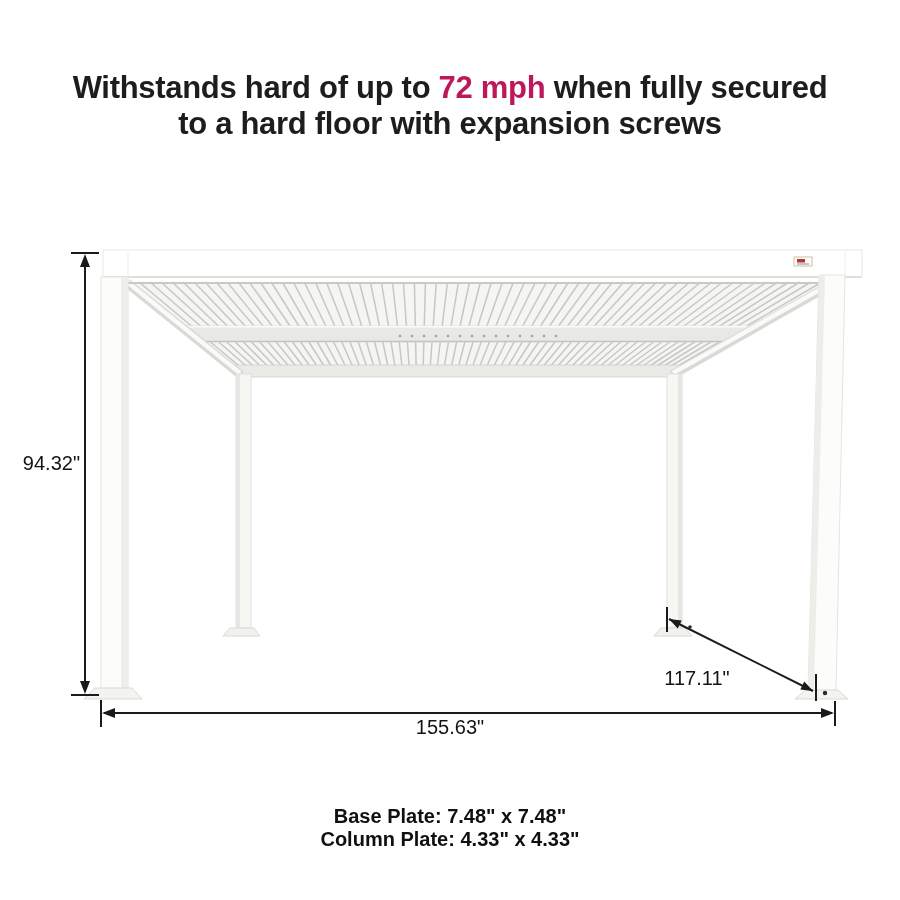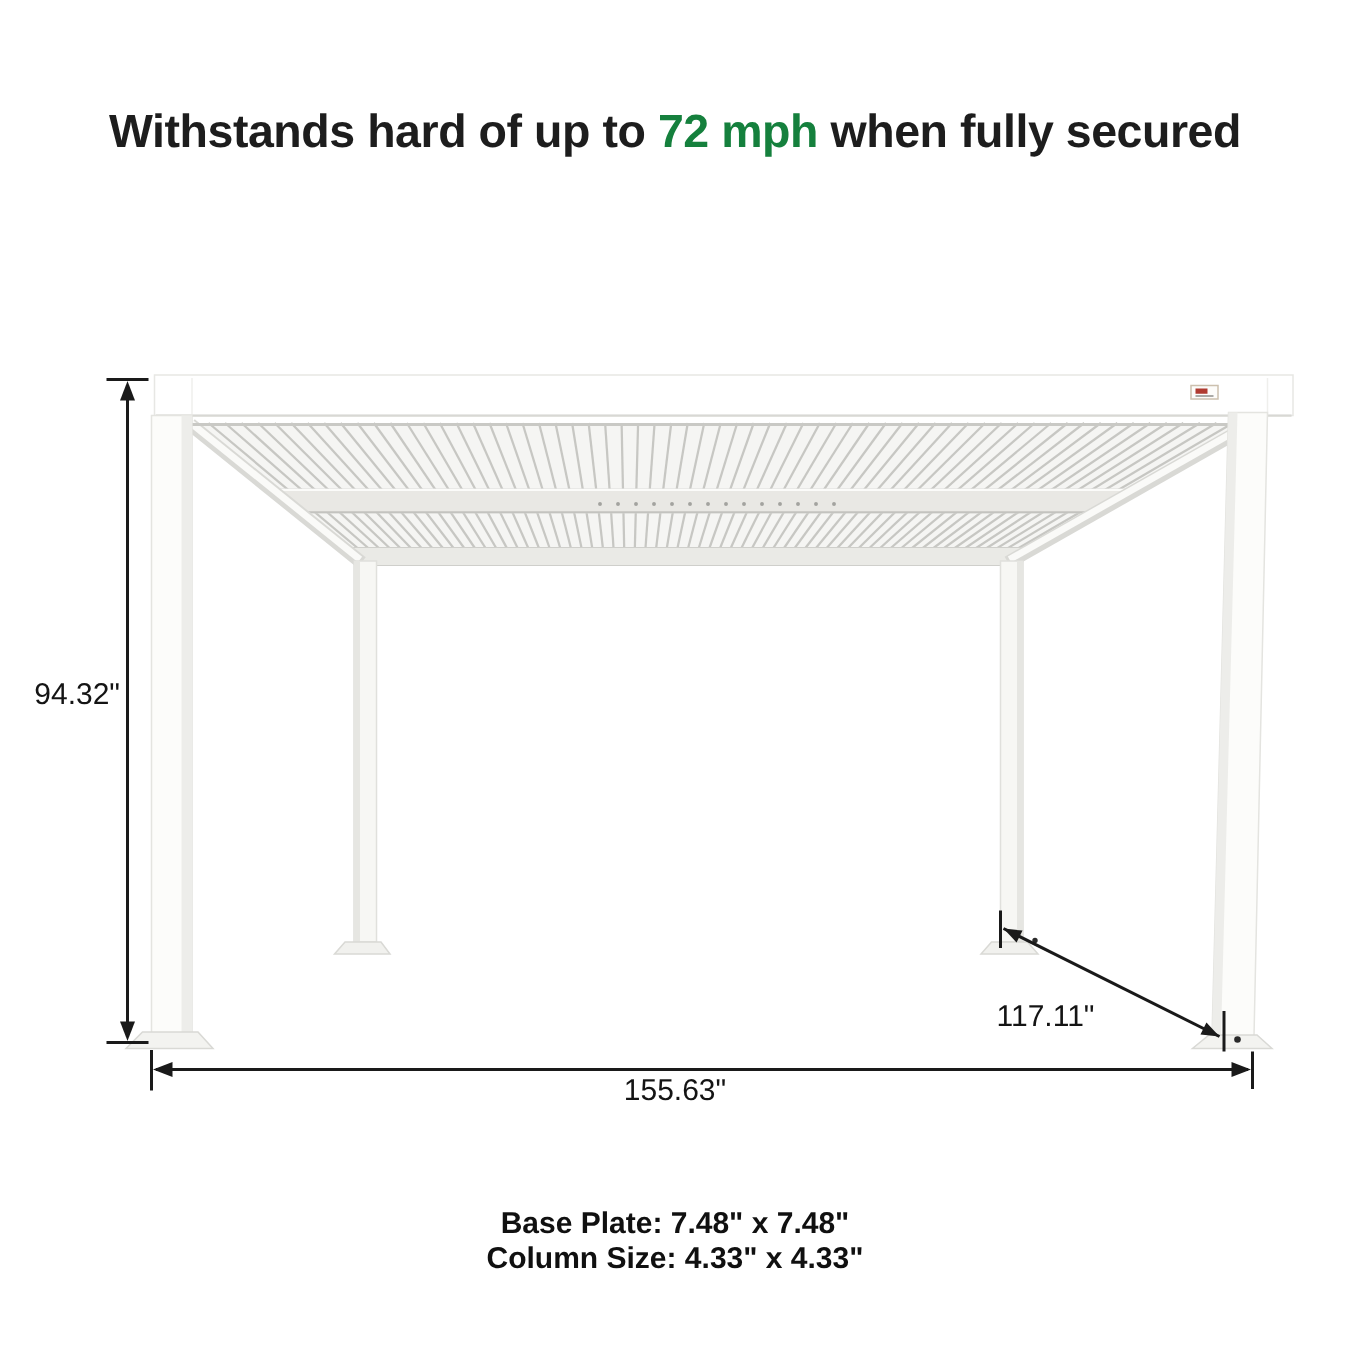--- a/index.html
+++ b/index.html
@@ -5,21 +5,21 @@
   html,body{margin:0;padding:0;background:#ffffff;}
   .canvas{
     position:relative;width:900px;height:900px;background:#ffffff;
     font-family:"Liberation Sans",sans-serif;overflow:hidden;
   }
   .headline{
     position:absolute;top:70px;left:0;width:100%;text-align:center;
     font-weight:700;font-size:31px;line-height:36px;color:#1d1d1d;
     letter-spacing:-0.3px;
   }
-  .headline .red{color:#15803d;text-align:right;}
+  .headline .red{color:#be185d;text-align:right;}
   .diagram-svg{position:absolute;left:0;top:0;width:900px;height:900px;}
   .dim-label{
     position:absolute;font-size:20px;color:#141414;white-space:nowrap;
   }
   .dim-label.height{left:10px;top:452px;width:70px;text-align:right;}
   .dim-label.width{left:390px;top:716px;width:120px;text-align:center;}
   .dim-label.depth{left:650px;top:667px;width:94px;text-align:center;}
   .spec{
     position:absolute;left:0;width:100%;text-align:center;
     font-size:20px;line-height:23px;color:#101010;font-weight:600;white-space:nowrap;
@@ -28,20 +28,21 @@
   .spec.base-plate{top:805px;}
   .spec.column-size{top:828px;}
 </style>
 </head>
 <body>
 
 <div class="canvas">
 
   <div class="headline">
     <span>Withstands hard of up to </span><span class="red">72 mph</span><span> when fully secured</span><br>
+    <span>to a hard floor with expansion screws</span>
   </div>
 
   <svg class="diagram-svg" viewBox="0 0 900 900">
 
     <g>
       <polygon points="128,282 833,282 671,374 242,374" fill="#f5f5f3"></polygon>
       <g id="louver-fan" stroke="#c7c7c3" stroke-width="1.5">
           <line x1="128.0" y1="282" x2="242.0" y2="374"></line>
           <line x1="139.0" y1="282" x2="248.7" y2="374"></line>
           <line x1="150.0" y1="282" x2="255.4" y2="374"></line>
@@ -201,15 +202,15 @@
       <polygon points="669,619 677.7,628.4 681.7,620.4" fill="#1a1a1a" stroke="none"></polygon>
       <polygon points="813,691 800.3,689.6 804.3,681.6" fill="#1a1a1a" stroke="none"></polygon>
     </g>
   </svg>
 
   <div class="dim-label height">94.32"</div>
   <div class="dim-label width">155.63"</div>
   <div class="dim-label depth">117.11"</div>
 
   <div class="spec base-plate"><span>Base Plate: </span><b>7.48" x 7.48"</b></div>
-  <div class="spec column-size"><span>Column Size: </span><b>4.33" x 4.33"</b></div>
+  <div class="spec column-size"><span>Column Plate: </span><b>4.33" x 4.33"</b></div>
 
 </div>
 
 </body></html>

